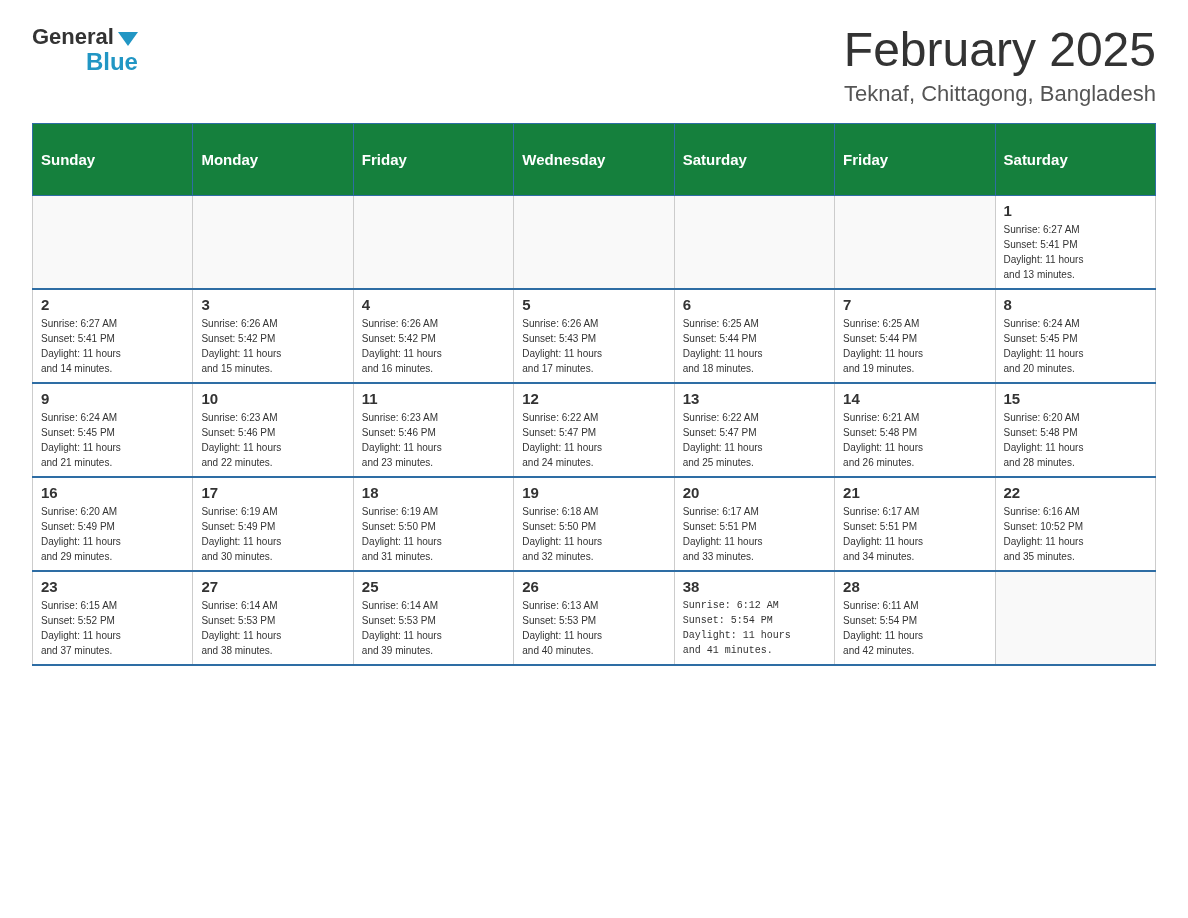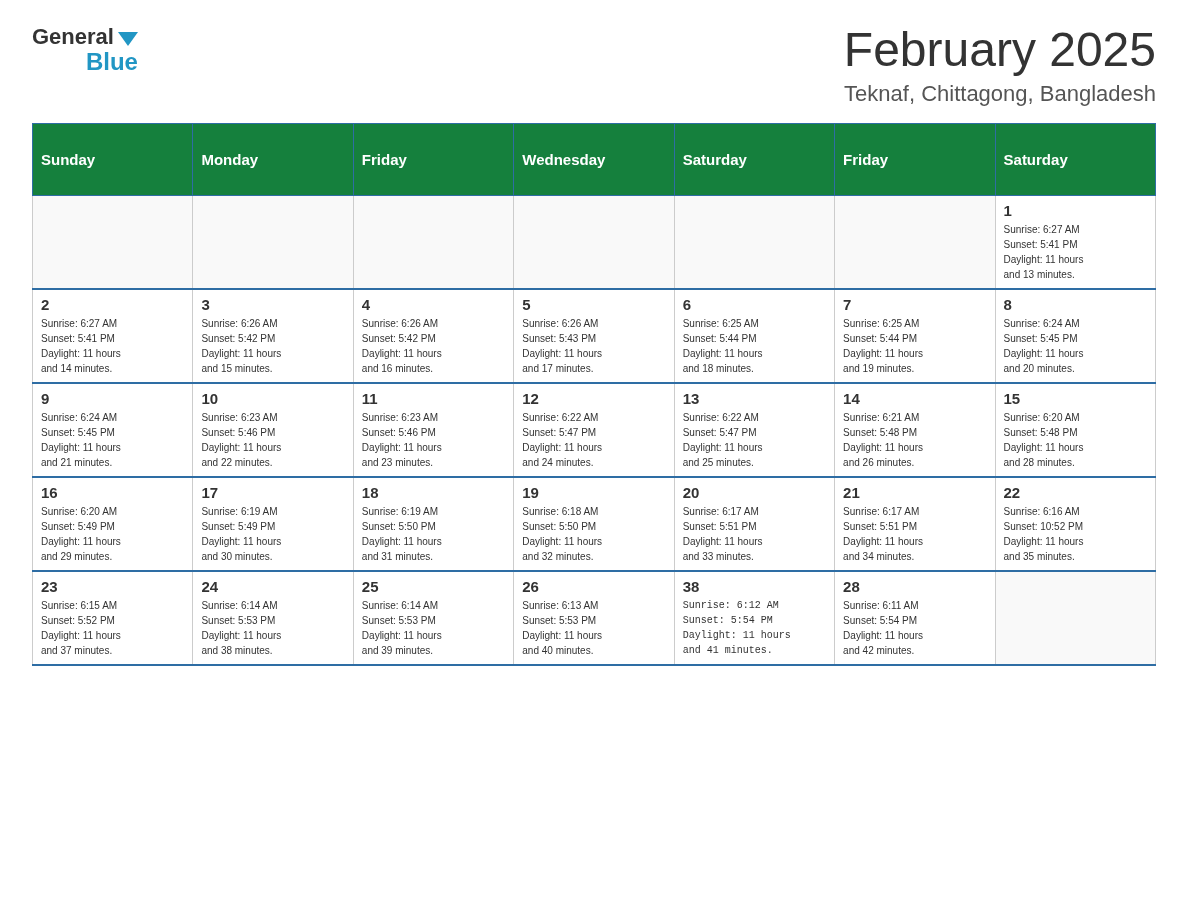--- a/index.html
+++ b/index.html
@@ -299,21 +299,21 @@
       </tr>
       <tr>
         <td>
           <span class="day-number">23</span>
           <div class="day-info" style="white-space: pre-line;">Sunrise: 6:15 AM
 Sunset: 5:52 PM
 Daylight: 11 hours
 and 37 minutes.</div>
         </td>
         <td>
-          <span class="day-number">24</span>
+          <span class="day-number">27</span>
           <div class="day-info" style="white-space: pre-line;">Sunrise: 6:14 AM
 Sunset: 5:53 PM
 Daylight: 11 hours
 and 38 minutes.</div>
         </td>
         <td>
           <span class="day-number">25</span>
           <div class="day-info" style="white-space: pre-line;">Sunrise: 6:14 AM
 Sunset: 5:53 PM
 Daylight: 11 hours

